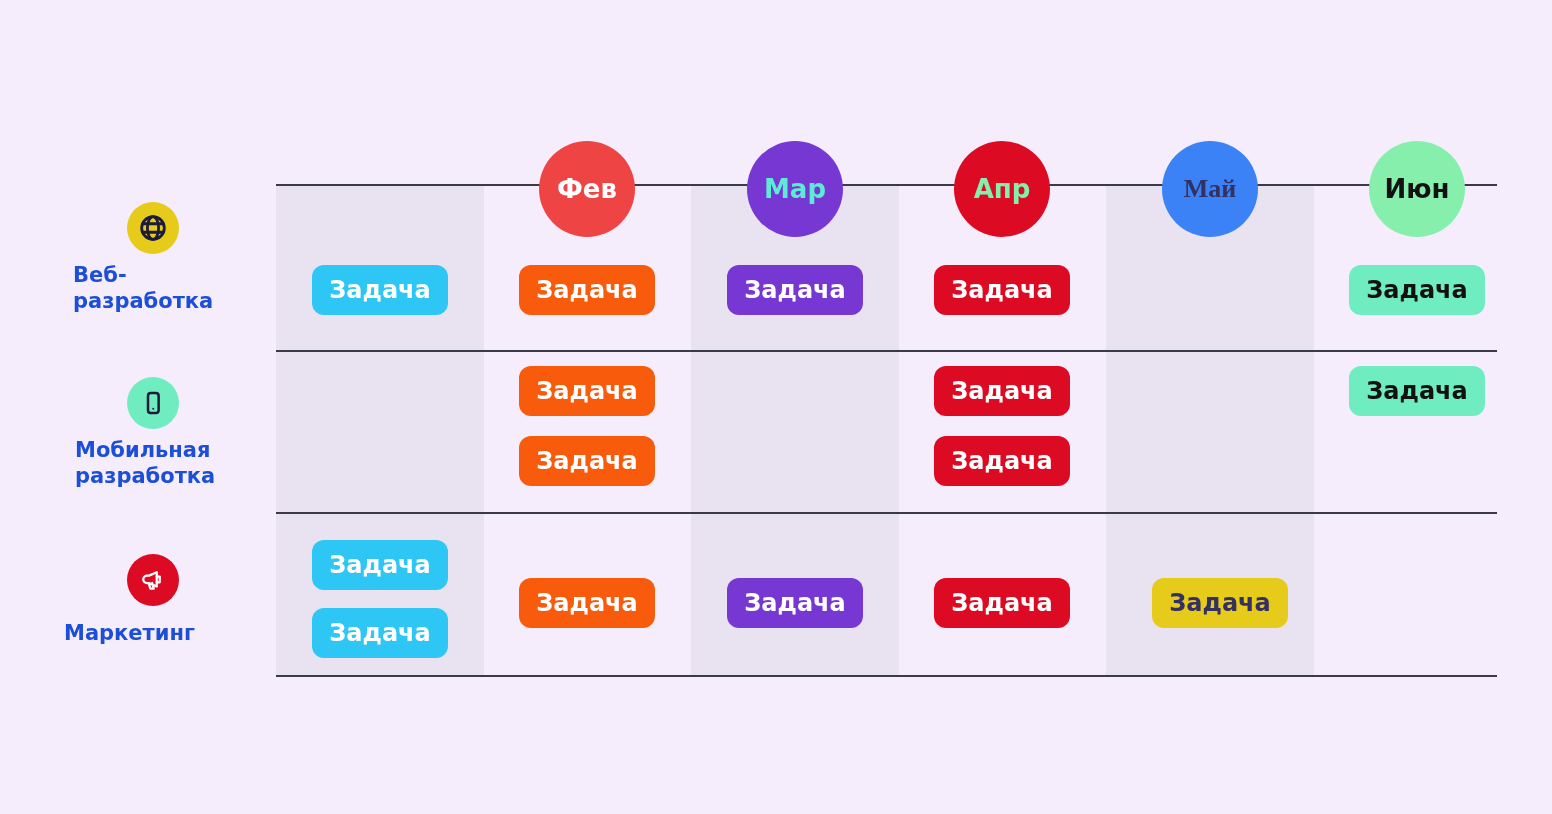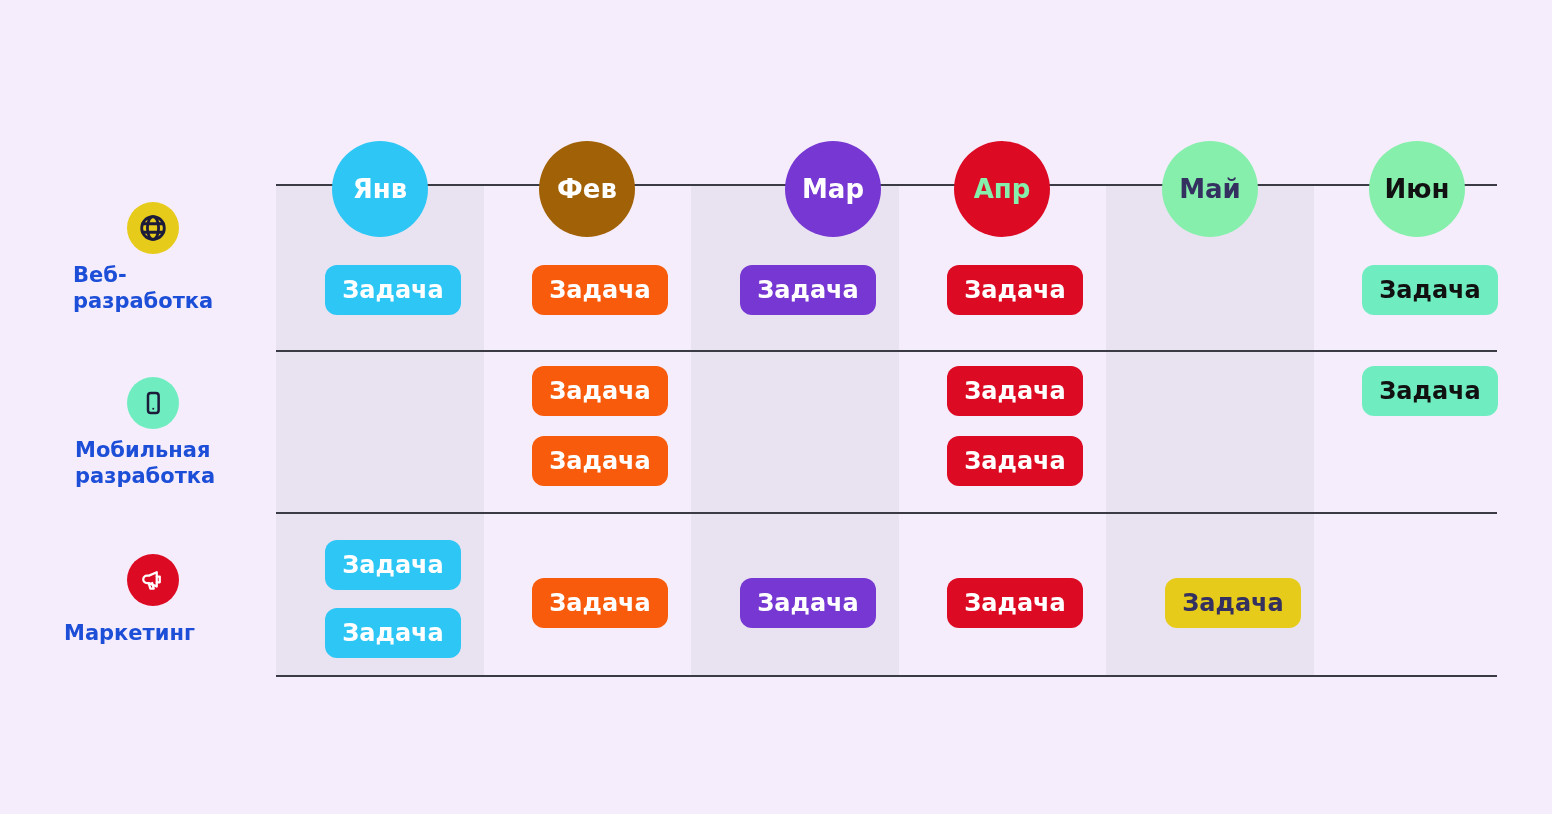--- a/index.html
+++ b/index.html
@@ -13,21 +13,21 @@
 
   .month-circle {
     position: absolute; top: 141px; width: 96px; height: 96px; border-radius: 50%;
     display: flex; align-items: center; justify-content: center;
     font-size: 26px; font-weight: bold;
   }
 
   .task-pill {
     position: absolute; width: 136px; height: 50px; border-radius: 12px;
     display: flex; align-items: center; justify-content: center;
-    font-size: 24px; font-weight: bold; cursor: default; margin-left: 13px;
+    font-size: 24px; font-weight: bold; cursor: default;
   }
 
   .cat-icon {
     position: absolute; width: 52px; height: 52px; border-radius: 50%;
     display: flex; align-items: center; justify-content: center;
   }
   .cat-label {
     position: absolute; width: 160px; text-align: left;
     font-size: 21px; font-weight: bold; color: #1d4ed8; line-height: 26px;
   }
@@ -39,25 +39,24 @@
 
   <div class="stripe" style="left: 276px; background-color: rgb(233, 227, 241);"></div>
   <div class="stripe" style="left: 691px; background-color: rgb(233, 227, 241);"></div>
   <div class="stripe" style="left: 1106px; background-color: rgb(233, 227, 241);"></div>
 
   <div class="tline" style="top: 184px; background-color: rgb(59, 59, 69);"></div>
   <div class="tline" style="top: 350px; background-color: rgb(59, 59, 69);"></div>
   <div class="tline" style="top: 512px; background-color: rgb(59, 59, 69);"></div>
   <div class="tline" style="top: 675px; background-color: rgb(59, 59, 69);"></div>
 
-  <div class="month-circle" style="left: 332px; background-color: rgb(46, 198, 245); color: rgb(255, 255, 255);">Янв</div>
-  <div class="month-circle" style="left: 539px; background-color: #a16207; color: rgb(255, 255, 255);">Фев</div>
-  <div class="month-circle" style="left: 785px; background-color: rgb(118, 55, 210); color: #ffffff;">Мар</div>
+  <div class="month-circle" style="left: 539px; background-color: #ef4444; color: rgb(255, 255, 255);">Фев</div>
+  <div class="month-circle" style="left: 747px; background-color: rgb(118, 55, 210); color: #5eead4;">Мар</div>
   <div class="month-circle" style="left: 954px; background-color: rgb(220, 10, 35); color: #86efac;">Апр</div>
-  <div class="month-circle" style="left: 1162px; background-color: #86efac; color: rgb(52, 48, 96);">Май</div>
+  <div class="month-circle" style="left: 1162px; background-color: #3b82f6; color: rgb(52, 48, 96); font-family: Liberation Serif, serif;">Май</div>
   <div class="month-circle" style="left: 1369px; background-color: #86efac; color: rgb(17, 17, 17);">Июн</div>
 
   <div class="cat-icon" style="left: 127px; top: 202px; background-color: rgb(231, 203, 27);">
     <span style="display:flex">
       <svg width="32" height="32" viewBox="0 0 24 24" fill="none" stroke="#1C1B3A" stroke-width="2.1" stroke-linecap="round">
         <circle cx="12" cy="12" r="8.5"></circle>
         <ellipse cx="12" cy="12" rx="4.2" ry="8.5"></ellipse>
         <line x1="4.4" y1="8.8" x2="19.6" y2="8.8"></line>
         <line x1="4.4" y1="15.2" x2="19.6" y2="15.2"></line>
       </svg>

